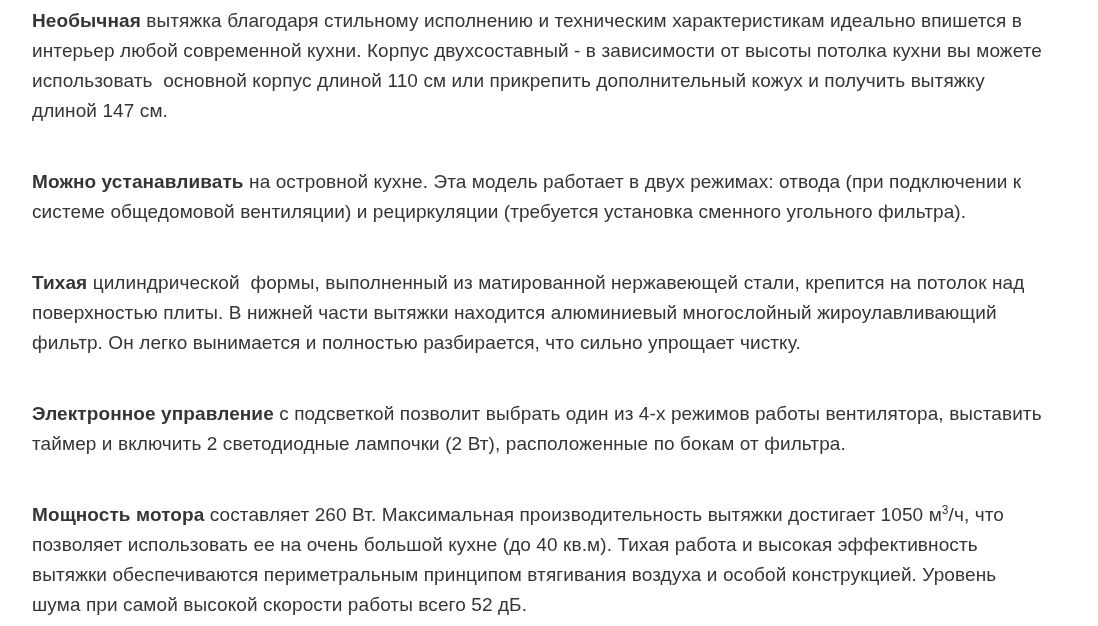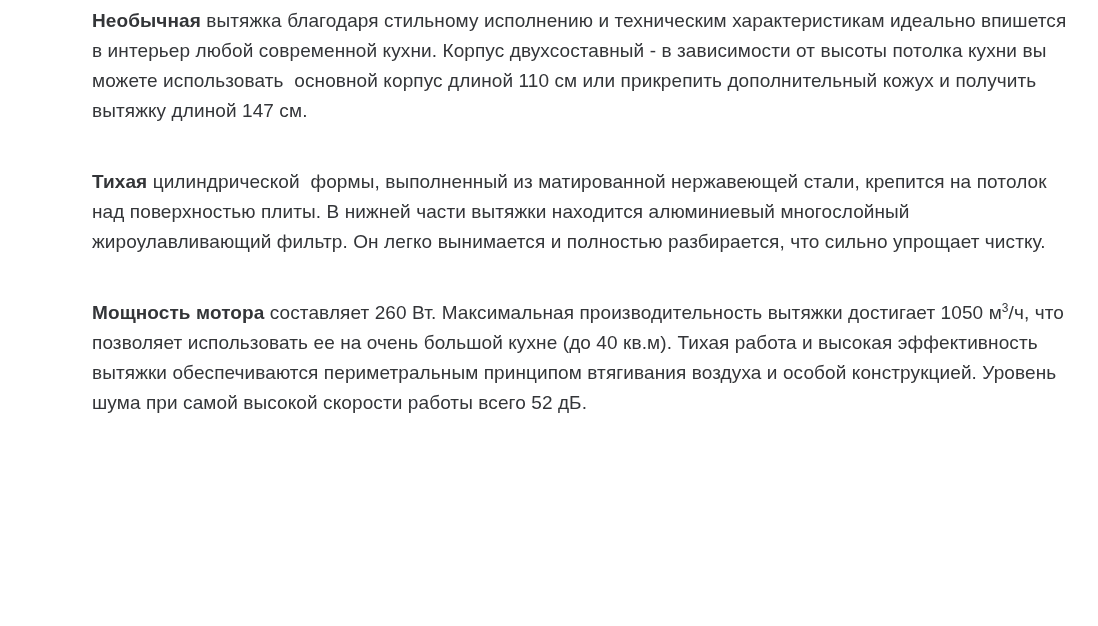--- a/index.html
+++ b/index.html
@@ -4,21 +4,21 @@
 <style>
   html, body {
     margin: 0;
     padding: 0;
     background: #ffffff;
   }
   .page {
     width: 1098px;
     height: 626px;
     box-sizing: border-box;
-    padding: 6px 28px 0 92px;
+    padding: 6px 28px 0 32px;
     overflow: hidden;
     font-family: "Liberation Sans", "DejaVu Sans", sans-serif;
   }
   .para {
     margin: 0 0 41px 0;
     font-size: 19px;
     line-height: 30px;
     letter-spacing: 0.1px;
     white-space: pre-wrap;
     max-width: 1012px;
@@ -30,15 +30,17 @@
     font-size: 12px;
     line-height: 0;
     vertical-align: super;
   }
 </style>
 </head>
 <body>
 
 <div class="page" style="color: rgb(51, 53, 56);">
     <p class="para"><b>Необычная</b><span> вытяжка благодаря стильному исполнению и техническим характеристикам идеально впишется в интерьер любой современной кухни. Корпус двухсоставный - в зависимости от высоты потолка кухни вы можете использовать  основной корпус длиной 110 см или прикрепить дополнительный кожух и получить вытяжку длиной 147 см.</span></p>
+    <p class="para"><b>Можно устанавливать</b><span> на островной кухне. Эта модель работает в двух режимах: отвода (при подключении к системе общедомовой вентиляции) и рециркуляции (требуется установка сменного угольного фильтра).</span></p>
     <p class="para"><b>Тихая</b><span> цилиндрической  формы, выполненный из матированной нержавеющей стали, крепится на потолок над поверхностью плиты. В нижней части вытяжки находится алюминиевый многослойный жироулавливающий фильтр. Он легко вынимается и полностью разбирается, что сильно упрощает чистку.</span></p>
+    <p class="para"><b>Электронное управление</b><span> с подсветкой позволит выбрать один из 4-х режимов работы вентилятора, выставить таймер и включить 2 светодиодные лампочки (2 Вт), расположенные по бокам от фильтра.</span></p>
     <p class="para"><b>Мощность мотора</b><span> составляет 260 Вт. Максимальная производительность вытяжки достигает 1050 м</span><sup>3</sup><span>/ч, что позволяет использовать ее на очень большой кухне (до 40 кв.м). Тихая работа и высокая эффективность вытяжки обеспечиваются периметральным принципом втягивания воздуха и особой конструкцией. Уровень шума при самой высокой скорости работы всего 52 дБ.</span></p>
   </div>
 
 </body></html>

